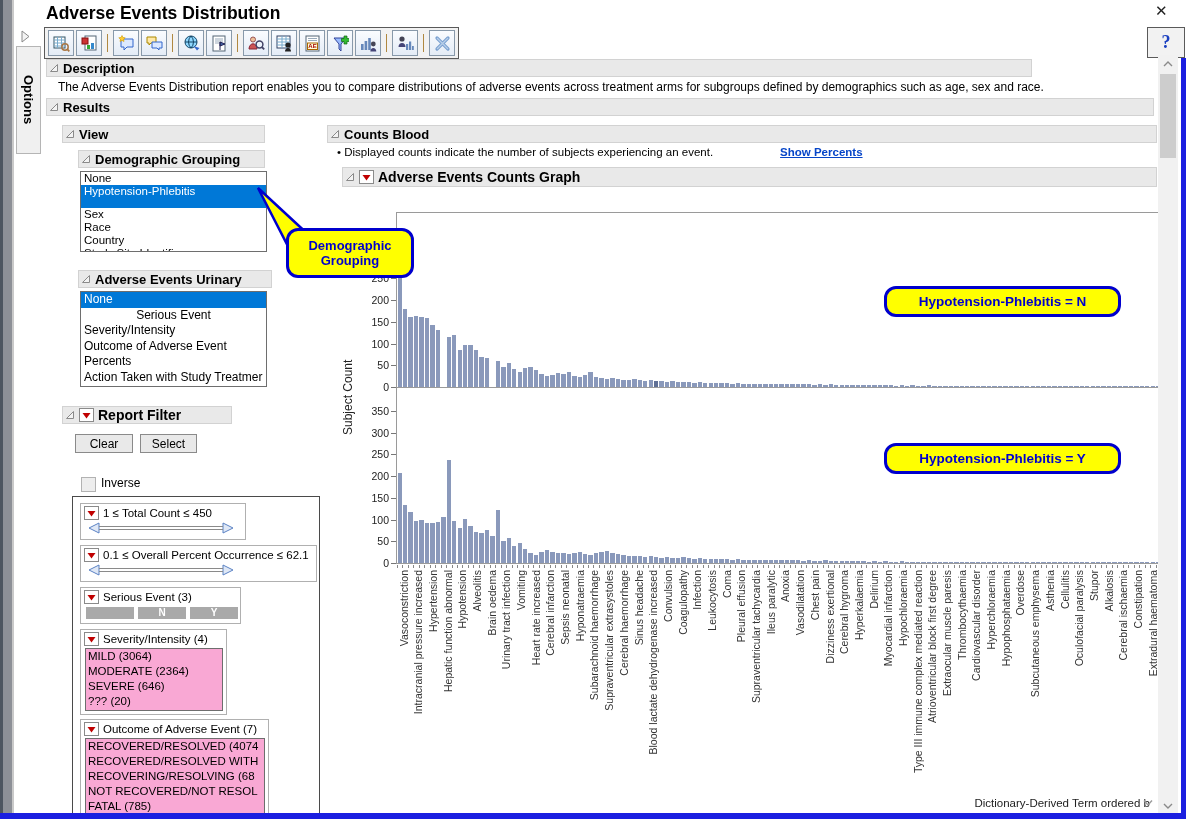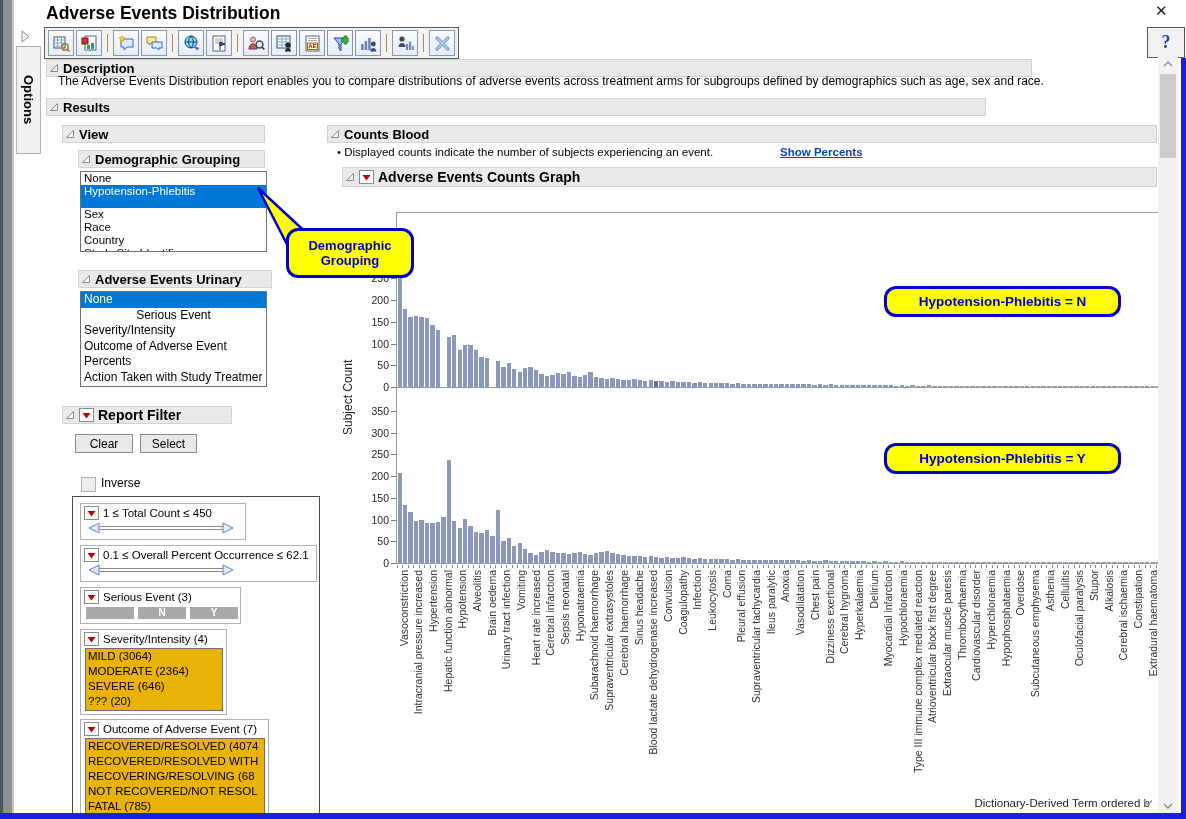--- a/index.html
+++ b/index.html
@@ -29,37 +29,37 @@
   #opt-arrow{left:20px;top:30px;}
   #options-tab{left:16px;top:46px;width:23px;height:106px;background:#f0f0f0;border:1px solid #b5b5b5;
                display:flex;align-items:center;justify-content:center;font-weight:bold;font-size:13px;
                writing-mode:vertical-rl;}
   
   .ohead{position:absolute;height:18px;background:#e9e9e9;border:1px solid #d2d2d2;
          display:flex;align-items:center;gap:4px;padding-left:2px;font-weight:bold;font-size:13px;box-sizing:border-box;}
   .disc{flex:0 0 auto;display:inline-flex;}
   .redtri{flex:0 0 auto;width:13px;height:12px;background:#fff;border:1px solid #8a8a8a;
           display:inline-flex;align-items:center;justify-content:center;}
-  #desc-text{left:58px;top:74px;font-size:12px;}
+  #desc-text{left:58px;top:80px;font-size:12px;}
   
   .listbox{position:absolute;background:#fff;border:1px solid #6e6e6e;font-size:11.5px;overflow:hidden;}
   .lrow{padding:0 3px;white-space:nowrap;}
   .lrow.sel{background:#0078d7;color:#fff;}
   
   .pbtn{position:absolute;height:19px;background:#e9e9e9;border:1px solid #8a8a8a;font-size:12px;
         display:flex;align-items:center;justify-content:center;box-sizing:border-box;}
   #inverse-box{left:81px;top:477px;width:13px;height:13px;background:#ededed;border:1px solid #b2b2b2;}
   #inverse-label{left:101px;top:476px;font-size:12px;}
   #filter-outer{left:72px;top:496px;width:246px;height:330px;border:1px solid #4a4a4a;background:#fff;}
   .fbox{position:absolute;border:1px solid #b0b0b0;background:#fff;box-sizing:border-box;padding:2px 0 0 3px;}
   .fhead{display:flex;align-items:center;gap:4px;font-size:11.5px;white-space:nowrap;}
   .seg{display:inline-flex;gap:4px;margin:3px 0 0 2px;}
   .seg div{width:48px;height:12px;background:#a9a9a9;color:#fff;font-size:10px;font-weight:bold;
            text-align:center;line-height:12px;}
-  .flist{position:relative;margin:2px 0 0 1px;background:#eab308;border:1px solid #6e6e6e;
+  .flist{position:relative;margin:2px 0 0 1px;background:#f9a8d4;border:1px solid #6e6e6e;
          font-size:11.5px;overflow:hidden;}
   .flist div{padding:0 2px;white-space:nowrap;line-height:15px;}
   
   #gframe{left:396px;top:212px;width:764px;height:352px;border:1px solid #9a9a9a;background:#fff;box-sizing:border-box;}
   #gdivide{left:396px;top:387px;width:764px;height:1px;background:#9a9a9a;}
   .plot{position:absolute;width:762px;height:174px;}
   .bar{position:absolute;bottom:0;background:#8a99bb;}
   .ytick{position:absolute;width:38px;text-align:right;font-size:10.5px;color:#222;}
   .ymark{position:absolute;width:5px;height:1px;background:#777;}
   #ylabel{left:341px;top:325px;width:15px;height:145px;writing-mode:vertical-rl;transform:rotate(180deg);
@@ -212,21 +212,21 @@
   <div class="ohead" style="left:46px;top:59px;width:986px;">
     <span class="disc">
         <svg width="10" height="10">
           <path d="M8.5 1.5 L8.5 8.5 L1.5 8.5 Z" fill="#f3f3f3" stroke="#8a8a8a"></path>
         </svg>
       </span>
     <span>Description</span>
   </div>
   <div class="abs" id="desc-text">The Adverse Events Distribution report enables you to compare distributions of adverse events across treatment arms for subgroups defined by demographics such as age, sex and race.</div>
 
-  <div class="ohead" style="left:46px;top:98px;width:940px;">
+  <div class="ohead" style="left:46px;top:98px;width:1108px;">
     <span class="disc">
         <svg width="10" height="10">
           <path d="M8.5 1.5 L8.5 8.5 L1.5 8.5 Z" fill="#f3f3f3" stroke="#8a8a8a"></path>
         </svg>
       </span>
     <span>Results</span>
   </div>
 
   <div class="ohead" style="left:62px;top:125px;width:203px;">
     <span class="disc">

